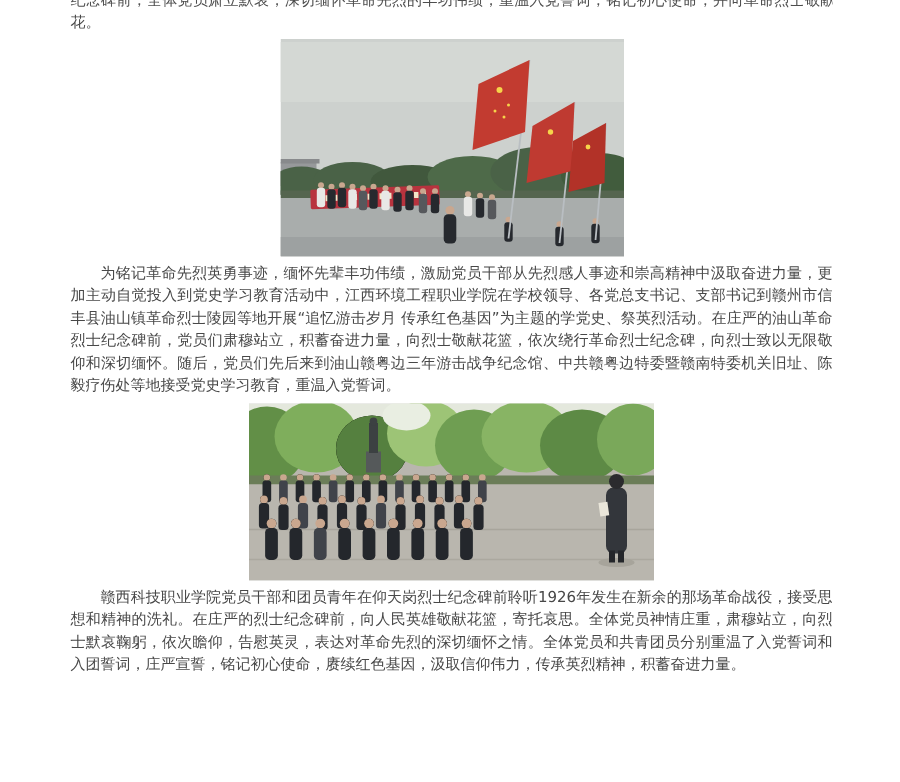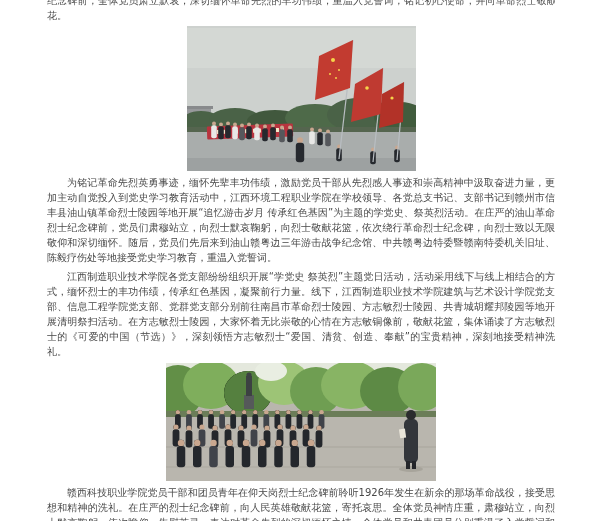--- a/index.html
+++ b/index.html
@@ -149,23 +149,22 @@
         <line x1="186" y1="136" x2="196" y2="42" stroke="#b9bec2" stroke-width="1.2"></line>
         <polygon points="196,42 194,88 164,96 168,58" fill="#bf3a31"></polygon>
         <circle cx="180" cy="62" r="1.8" fill="#f6d44a"></circle>
         <line x1="210" y1="134" x2="217" y2="56" stroke="#b9bec2" stroke-width="1.2"></line>
         <polygon points="217,56 216,96 192,102 195,68" fill="#b23228"></polygon>
         <circle cx="205" cy="72" r="1.6" fill="#f6d44a"></circle>
       </g>
     </svg>
   </figure>
 
-  <p class="para">为铭记革命先烈英勇事迹，缅怀先辈丰功伟绩，激励党员干部从先烈感人事迹和崇高精神中汲取奋进力量，更加主动自觉投入到党史学习教育活动中，江西环境工程职业学院在学校领导、各党总支书记、支部书记到赣州市信丰县油山镇革命烈士陵园等地开展“追忆游击岁月 传承红色基因”为主题的学党史、祭英烈活动。在庄严的油山革命烈士纪念碑前，党员们肃穆站立，向烈士默哀鞠躬，向烈士敬献花篮，依次绕行革命烈士纪念碑，向烈士致以无限敬仰和深切缅怀。随后，党员们先后来到油山赣粤边三年游击战争纪念馆、中共赣粤边特委暨赣南特委机关旧址、陈毅疗伤处等地接受党史学习教育，重温入党誓词。</p>
-
-  <p class="para">江西制造职业技术学院各党支部纷纷组织开展“学党史 祭英烈”主题党日活动，活动采用线下与线上相结合的方式，缅怀烈士的丰功伟绩，传承红色基因，凝聚前行力量。线下，江西制造职业技术学院建筑与艺术设计学院党支部、信息工程学院党支部、党群党支部分别前往南昌市革命烈士陵园、方志敏烈士陵园、共青城胡耀邦陵园等地开展清明祭扫活动。在方志敏烈士陵园，大家怀着无比崇敬的心情在方志敏铜像前，敬献花篮，集体诵读了方志敏烈士的《可爱的中国（节选）》，深刻领悟方志敏烈士“爱国、清贫、创造、奉献”的宝贵精神，深刻地接受精神洗礼。</p>
+  <p class="para">为铭记革命先烈英勇事迹，缅怀先辈丰功伟绩，激励党员干部从先烈感人事迹和崇高精神中汲取奋进力量，更加主动自觉投入到党史学习教育活动中，江西环境工程职业学院在学校领导、各党总支书记、支部书记到赣州市信丰县油山镇革命烈士陵园等地开展“追忆游击岁月 传承红色基因”为主题的学党史、祭英烈活动。在庄严的油山革命烈士纪念碑前，党员们肃穆站立，积蓄奋进力量，向烈士敬献花篮，依次绕行革命烈士纪念碑，向烈士致以无限敬仰和深切缅怀。随后，党员们先后来到油山赣粤边三年游击战争纪念馆、中共赣粤边特委暨赣南特委机关旧址、陈毅疗伤处等地接受党史学习教育，重温入党誓词。</p>
+
 
   <figure class="photo">
     <svg width="270" height="118" viewBox="0 0 270 118">
       <rect width="270" height="118" fill="#b9b6ae"></rect>
       <rect width="270" height="14" fill="#e4e8dd"></rect>
 
       <g>
         <ellipse cx="12" cy="28" rx="26" ry="26" fill="#628f47"></ellipse>
         <ellipse cx="45" cy="22" rx="28" ry="24" fill="#7fae5c"></ellipse>
         <ellipse cx="82" cy="30" rx="24" ry="22" fill="#55804- "></ellipse>

